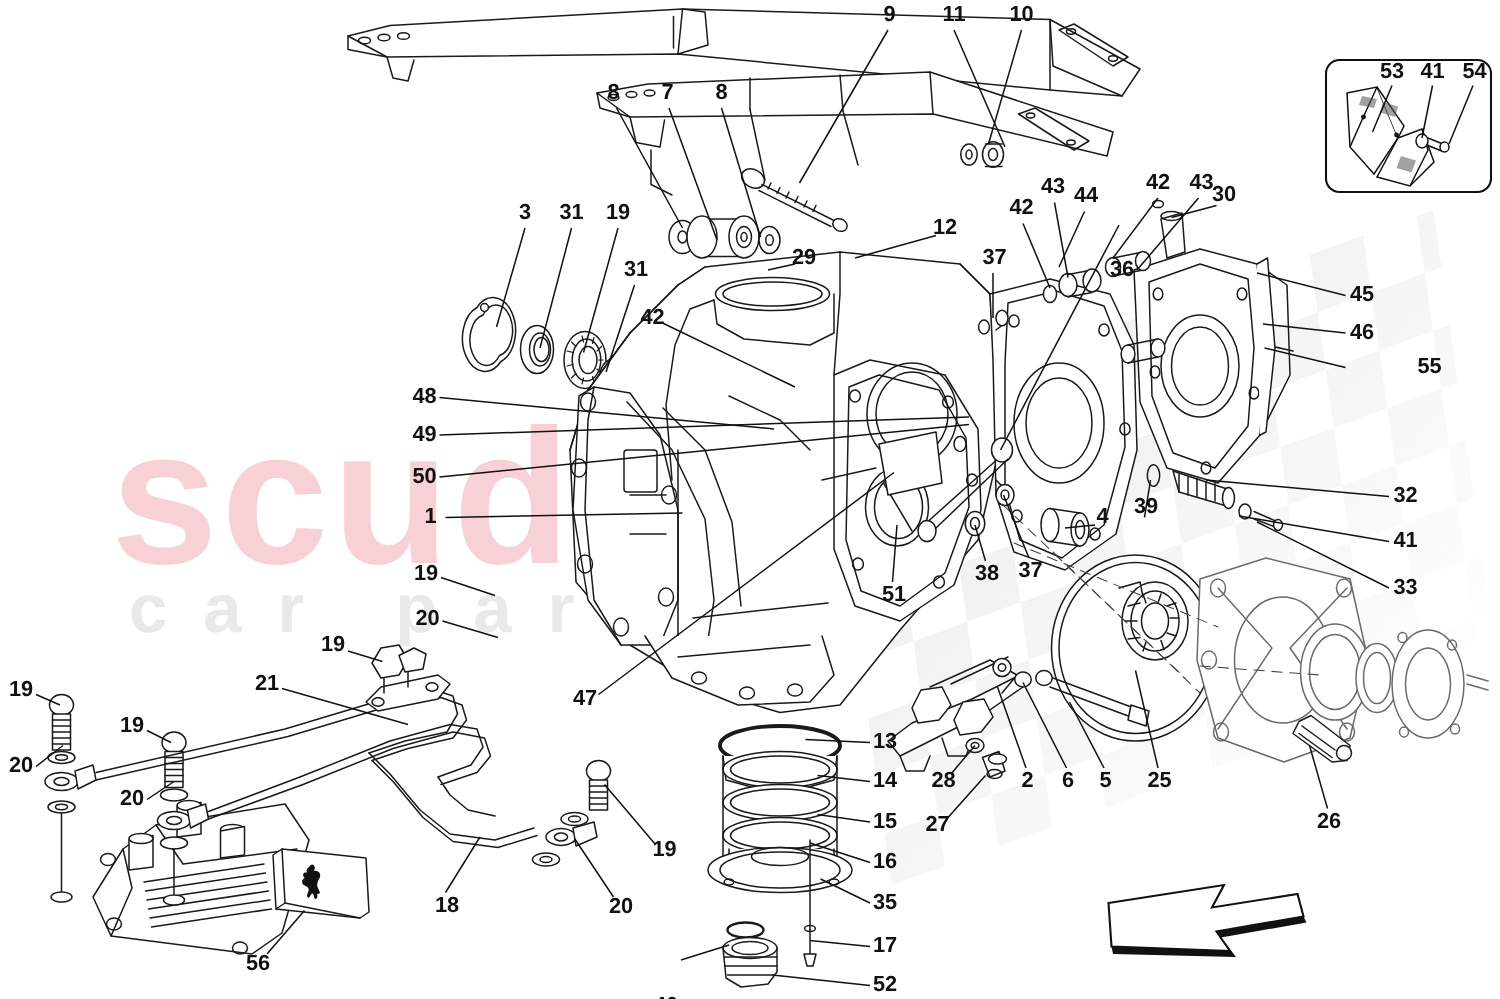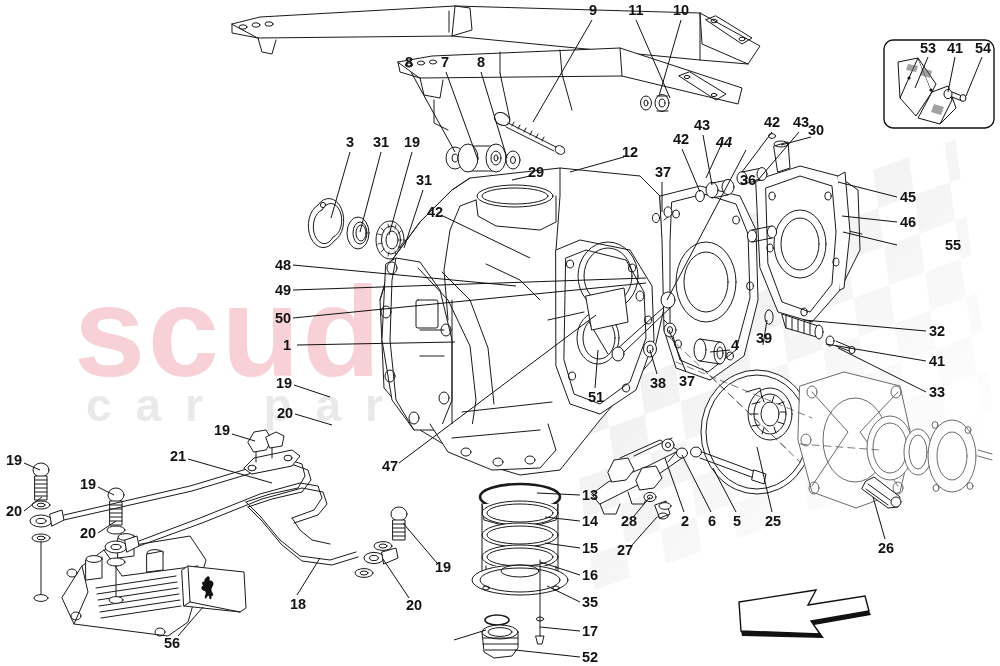--- a/index.html
+++ b/index.html
@@ -556,21 +556,21 @@
       <div class="cal" style="left: 445px; top: 62px;">7</div>
       <div class="cal" style="left: 481px; top: 62px;">8</div>
       <div class="cal" style="left: 928px; top: 48px;">53</div>
       <div class="cal" style="left: 955px; top: 48px;">41</div>
       <div class="cal" style="left: 983px; top: 48px;">54</div>
       <div class="cal" style="left: 772px; top: 122px;">42</div>
       <div class="cal" style="left: 801px; top: 122px;">43</div>
       <div class="cal" style="left: 816px; top: 130px;">30</div>
       <div class="cal" style="left: 681px; top: 139px;">42</div>
       <div class="cal" style="left: 702px; top: 125px;">43</div>
-      <div class="cal" style="left: 724px; top: 142px; font-style: italic;">44</div>
+      <div class="cal" style="left: 724px; top: 131px;">44</div>
       <div class="cal" style="left: 748px; top: 140px; margin-top: 40px;">36</div>
       <div class="cal" style="left: 350px; top: 142px;">3</div>
       <div class="cal" style="left: 381px; top: 142px;">31</div>
       <div class="cal" style="left: 412px; top: 142px;">19</div>
       <div class="cal" style="left: 424px; top: 180px;">31</div>
       <div class="cal" style="left: 630px; top: 152px;">12</div>
       <div class="cal" style="left: 536px; top: 172px;">29</div>
       <div class="cal" style="left: 663px; top: 172px;">37</div>
       <div class="cal" style="left: 435px; top: 212px;">42</div>
       <div class="cal" style="left: 908px; top: 197px;">45</div>

